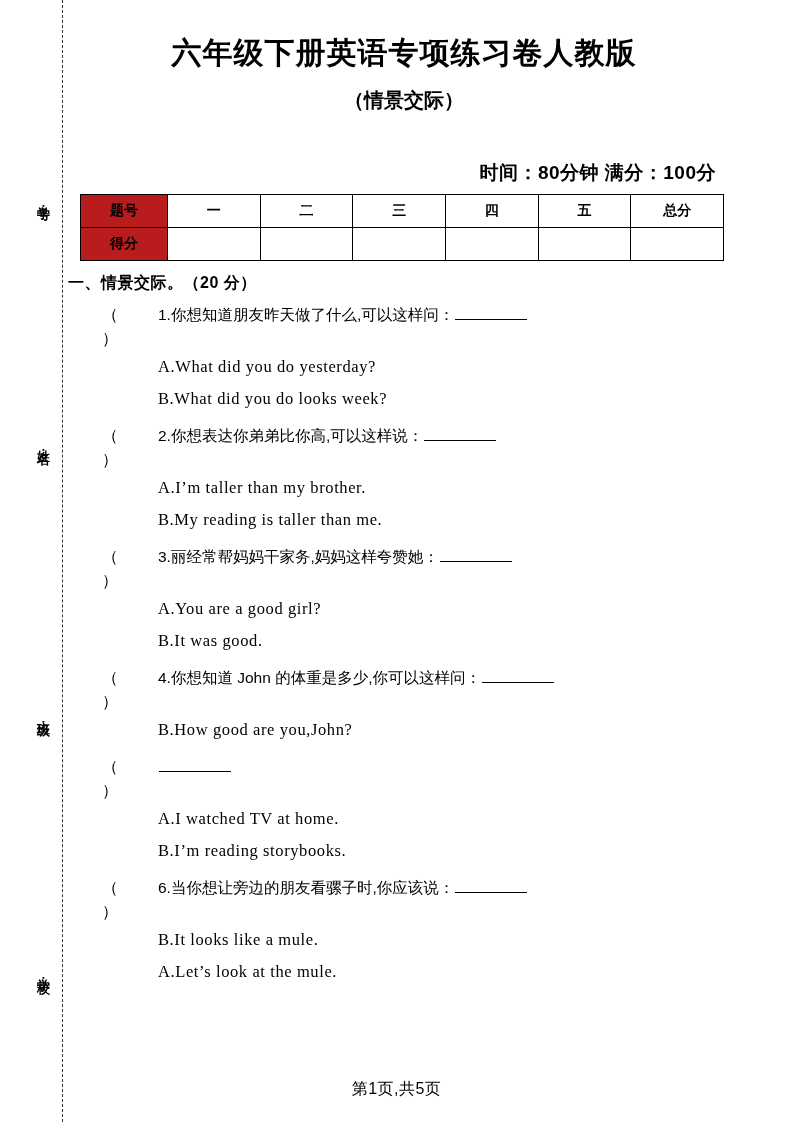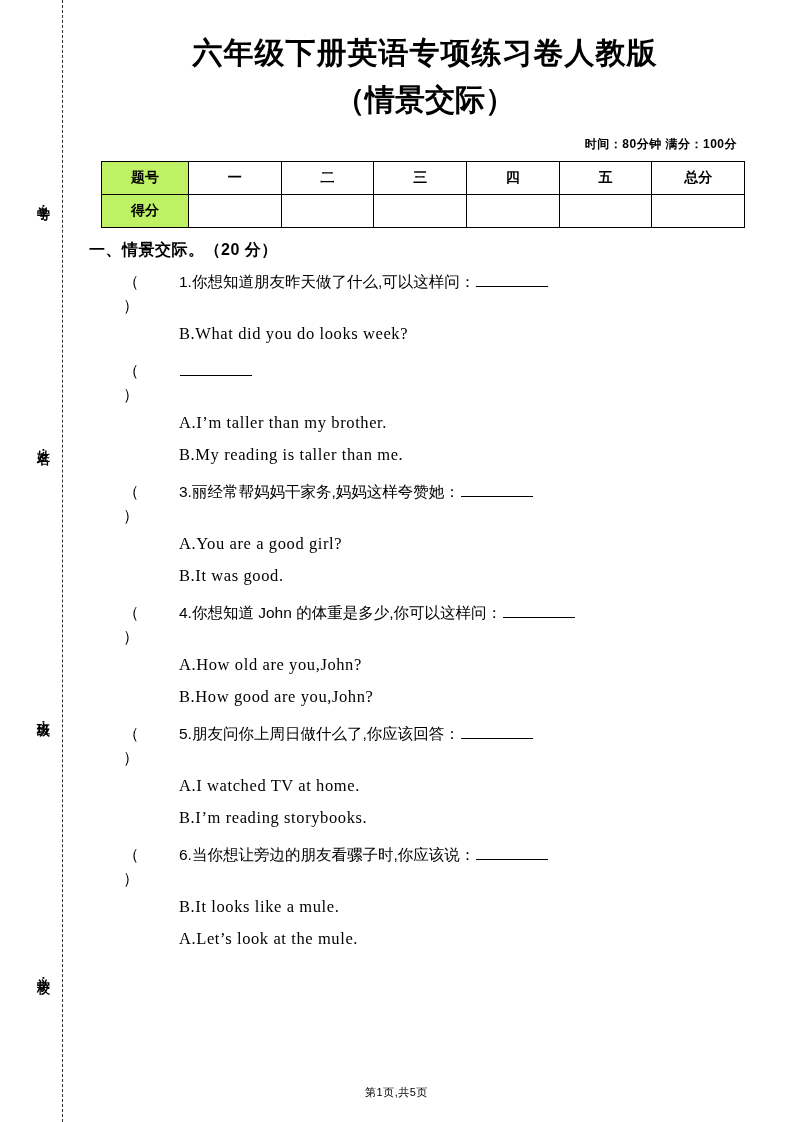--- a/index.html
+++ b/index.html
@@ -45,49 +45,49 @@
     white-space: nowrap;
   }
   .vlabel-xuehao { top: 196px; }
   .vlabel-xingming { top: 440px; }
   .vlabel-banji { top: 712px; }
   .vlabel-xuexiao { top: 968px; }
 
   
   .content {
     position: absolute;
-    left: 89px;
+    left: 68px;
     top: 0;
     width: 672px;
     height: 972px;
   }
 
   .title {
     margin-top: 32px;
     text-align: center;
     font-family: "Liberation Sans", sans-serif;
     font-weight: bold;
     font-size: 30px;
     line-height: 42px;
     letter-spacing: 1px;
   }
   .subtitle {
     text-align: center;
     font-family: "Liberation Sans", sans-serif;
     font-weight: bold;
-    font-size: 30px;
+    font-size: 20px;
     line-height: 40px;
     margin-top: 6px;
   }
 
   .exam-meta {
-    margin-top: 16px;
+    margin-top: 40px;
     text-align: right;
     font-family: "Liberation Sans", sans-serif;
-    font-size: 12px;
+    font-size: 19px;
     font-weight: bold;
     padding-right: 24px;
     letter-spacing: 0.5px;
   }
 
   table.score-table {
     margin-top: 8px;
     margin-left: 12px;
     border-collapse: collapse;
     width: 644px;
@@ -96,21 +96,21 @@
   table.score-table td {
     border: 1px solid #000;
     height: 30px;
     text-align: center;
     vertical-align: middle;
     font-family: "Liberation Sans", sans-serif;
     font-size: 14px;
     font-weight: bold;
   }
   table.score-table td.head {
-    background: #bef264;
+    background: #b91c1c;
     width: 84px;
   }
 
   .section-title {
     margin-top: 12px;
     margin-left: 0;
     font-family: "Liberation Sans", sans-serif;
     font-weight: bold;
     font-size: 16px;
     letter-spacing: 0.5px;
@@ -156,21 +156,21 @@
     white-space: nowrap;
   }
 
   .footer {
     position: absolute;
     left: 0;
     right: 0;
     bottom: 22px;
     text-align: center;
     font-family: "Liberation Sans", sans-serif;
-    font-size: 11px;
+    font-size: 16px;
     letter-spacing: 0.5px;
   }
 </style>
 </head>
 <body>
 
 <div class="page">
 
   <div class="cutline"></div>
 
@@ -210,26 +210,28 @@
       </table>
 
     <div class="section-title">一、情景交际。（20 分）</div>
 
     <div class="q-block">
       <div class="q-line">
         <span class="paren">（     ）</span>
         <span class="q-text">1.你想知道朋友昨天做了什么,可以这样问：</span>
         <span class="blank"></span>
       </div>
+      <div class="opt">A.What did you do yesterday?</div>
       <div class="opt">B.What did you do looks week?</div>
     </div>
 
     <div class="q-block">
       <div class="q-line">
         <span class="paren">（     ）</span>
+        <span class="q-text">2.你想表达你弟弟比你高,可以这样说：</span>
         <span class="blank"></span>
       </div>
       <div class="opt">A.I’m taller than my brother.</div>
       <div class="opt">B.My reading is taller than me.</div>
     </div>
 
     <div class="q-block">
       <div class="q-line">
         <span class="paren">（     ）</span>
         <span class="q-text">3.丽经常帮妈妈干家务,妈妈这样夸赞她：</span>
@@ -238,28 +240,26 @@
       <div class="opt">A.You are a good girl?</div>
       <div class="opt">B.It was good.</div>
     </div>
 
     <div class="q-block">
       <div class="q-line">
         <span class="paren">（     ）</span>
         <span class="q-text">4.你想知道 John 的体重是多少,你可以这样问：</span>
         <span class="blank"></span>
       </div>
-      <div class="opt">A.How old are you,John?</div>
       <div class="opt">B.How good are you,John?</div>
     </div>
 
     <div class="q-block">
       <div class="q-line">
         <span class="paren">（     ）</span>
-        <span class="q-text">5.朋友问你上周日做什么了,你应该回答：</span>
         <span class="blank"></span>
       </div>
       <div class="opt">A.I watched TV at home.</div>
       <div class="opt">B.I’m reading storybooks.</div>
     </div>
 
     <div class="q-block">
       <div class="q-line">
         <span class="paren">（     ）</span>
         <span class="q-text">6.当你想让旁边的朋友看骡子时,你应该说：</span>

